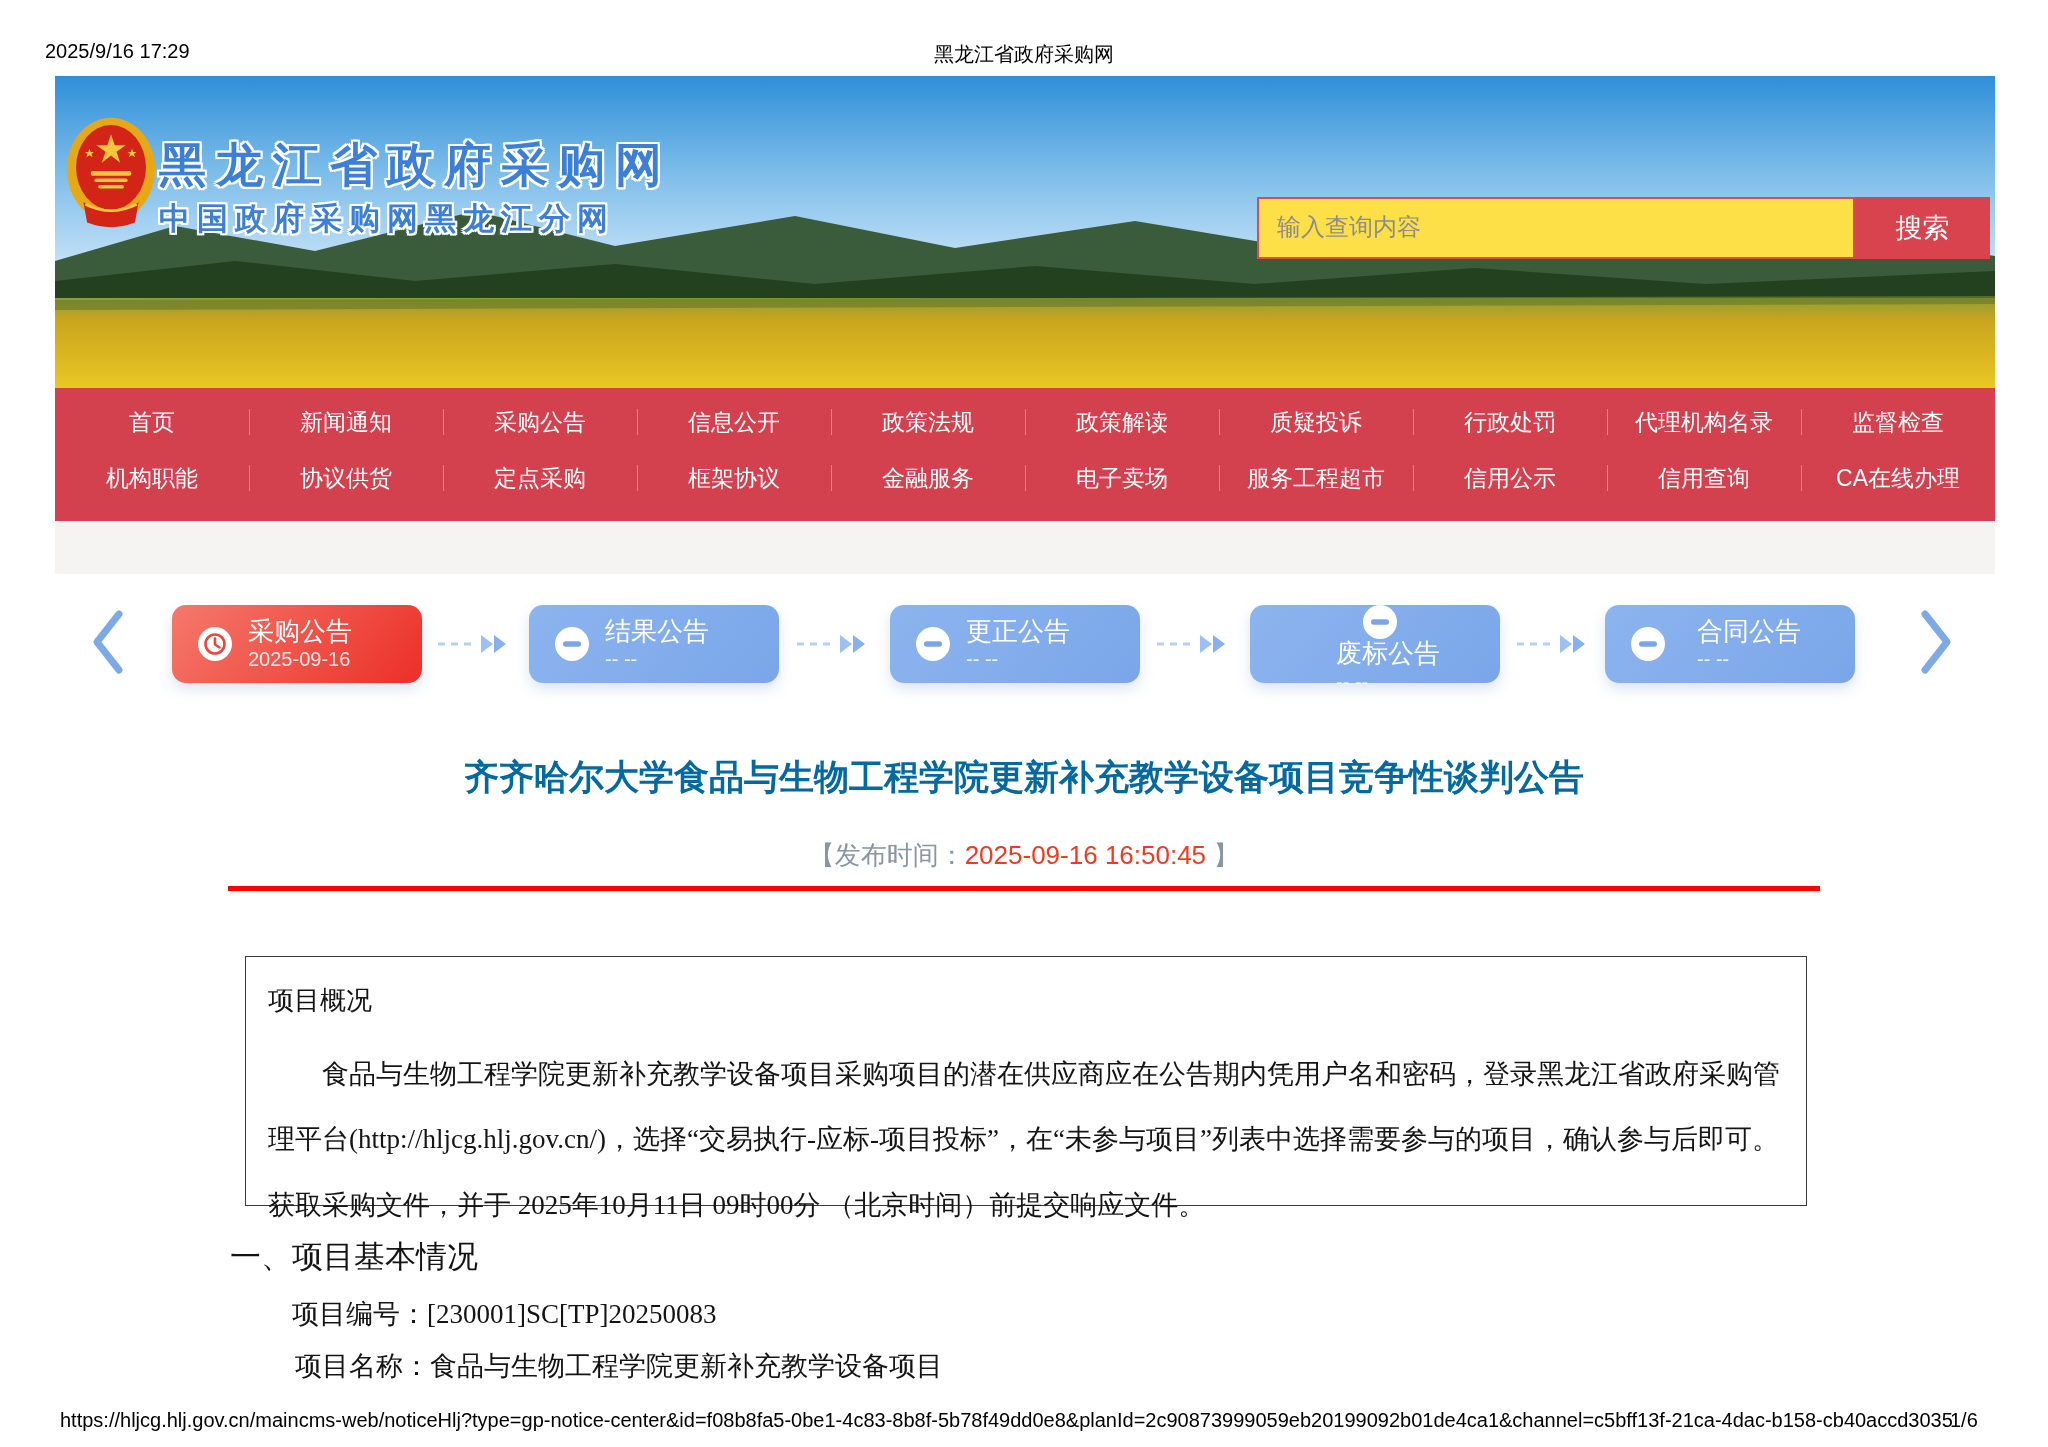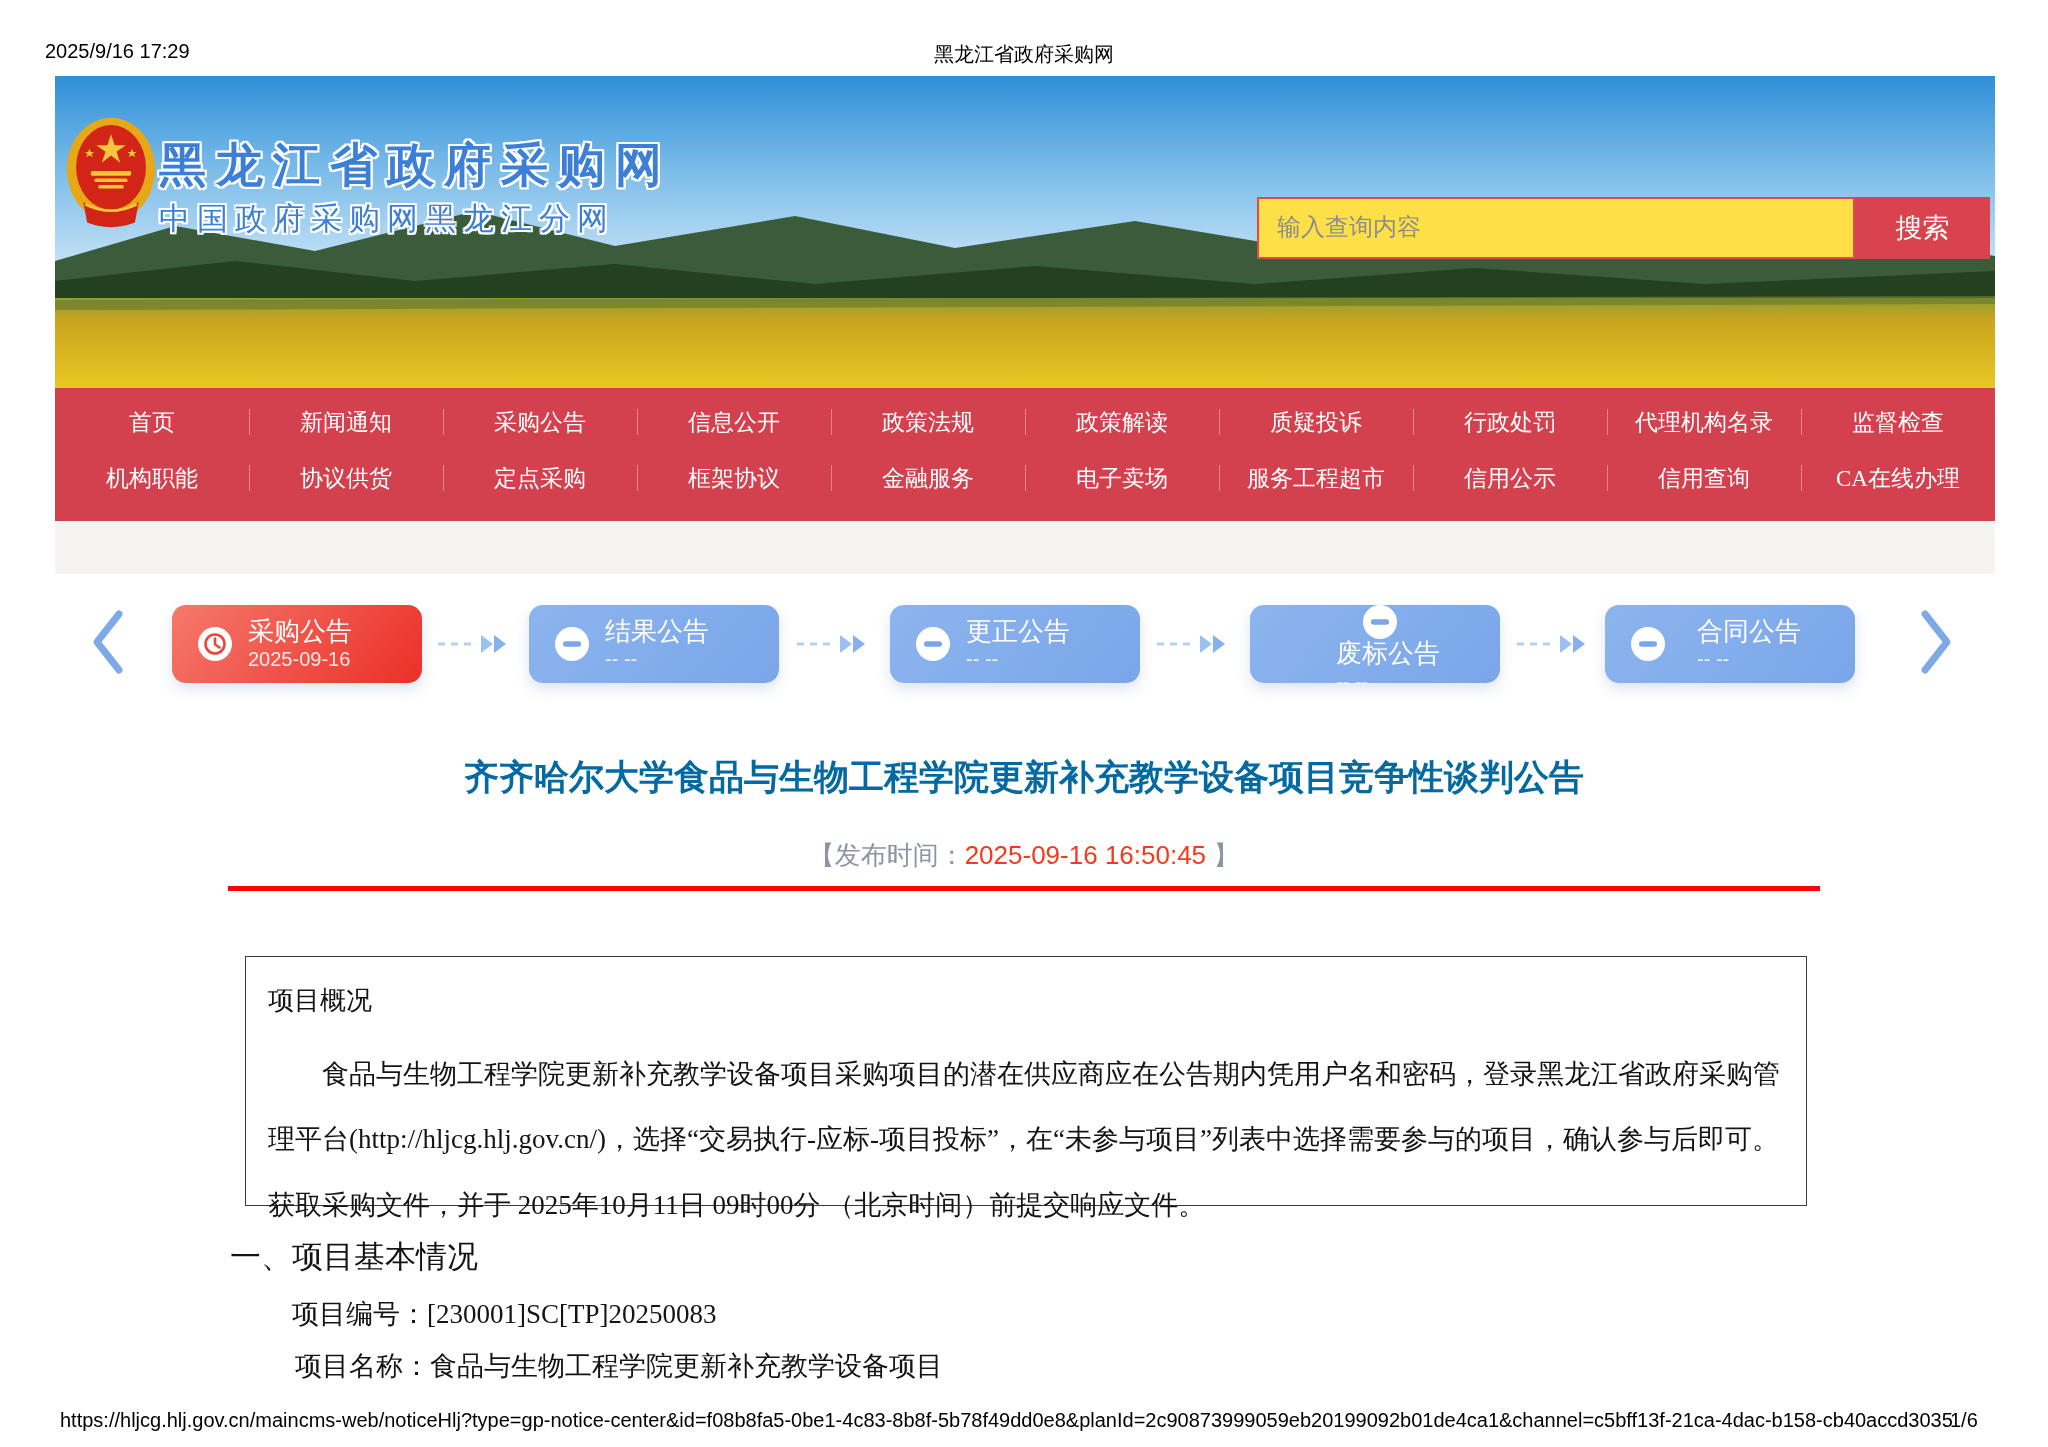--- a/index.html
+++ b/index.html
@@ -12,29 +12,29 @@
   .ph-title { position:absolute; left:0; top:25px; width:100%; text-align:center; font-size:20px; color:#000; }
   .pf-url { position:absolute; left:60px; top:1393px; font-size:20px; color:#000; }
   .pf-page { position:absolute; left:1950px; top:1393px; font-size:20px; color:#000; }
 
   
   .banner { position:absolute; left:55px; top:60px; width:1940px; height:312px; overflow:hidden; }
   .banner svg.bg { position:absolute; left:0; top:0; width:100%; height:100%; display:block; }
   .logo { position:absolute; left:10px; top:38px; width:92px; height:116px; }
   .site-title { position:absolute; left:104px; top:58px; font-size:47px; font-weight:bold; letter-spacing:10px; color:#3c7fd6;
     text-shadow:-2px -2px 0 #fff, 2px -2px 0 #fff, -2px 2px 0 #fff, 2px 2px 0 #fff, 0 -2px 0 #fff, 0 2px 0 #fff, -2px 0 0 #fff, 2px 0 0 #fff; }
-  .site-subtitle { position:absolute; left:104px; top:122px; font-size:31px; font-weight:normal; letter-spacing:7px; color:#3c7fd6;
+  .site-subtitle { position:absolute; left:104px; top:122px; font-size:31px; font-weight:bold; letter-spacing:7px; color:#3c7fd6;
     text-shadow:-2px -2px 0 #fff, 2px -2px 0 #fff, -2px 2px 0 #fff, 2px 2px 0 #fff, 0 -2px 0 #fff, 0 2px 0 #fff, -2px 0 0 #fff, 2px 0 0 #fff; }
   .searchbar { position:absolute; left:1202px; top:121px; width:733px; height:62px; display:flex; }
   .search-input { flex:1; height:62px; border:2px solid #dd4a52; background:#fde047; font-size:24px; color:#333; padding:0 18px; outline:none; font-family:Liberation Mono, monospace; }
   .search-input::placeholder { color:#8c8c8c; }
   .search-btn { width:135px; height:62px; background:#d8434e; color:#fff; border:none; font-size:27px; cursor:pointer; font-family:inherit; }
 
   
-  .nav { position:absolute; left:55px; top:372px; width:1940px; height:133px; background:#d4414e; padding-top:6px;font-family:Liberation Serif, serif; }
+  .nav { position:absolute; left:55px; top:372px; width:1940px; height:133px; background:#d4414e; padding-top:6px; }
   .nav-row { display:flex; height:56px; }
   .nav-item { flex:1; position:relative; display:flex; align-items:center; justify-content:center;
     color:#fff; font-size:23px; cursor:pointer; }
   .nav-item + .nav-item::before { content:""; position:absolute; left:0; top:50%; transform:translateY(-50%);
     width:1px; height:26px; background:rgba(255,255,255,0.35); }
   .gray-band { position:absolute; left:55px; top:505px; width:1940px; height:53px; background:#f5f4f2; }
 
   
   .flow { position:absolute; left:55px; top:585px; width:1940px; height:85px; }
   .flow-chevron { position:absolute; top:8px; width:40px; height:66px; cursor:pointer; }

